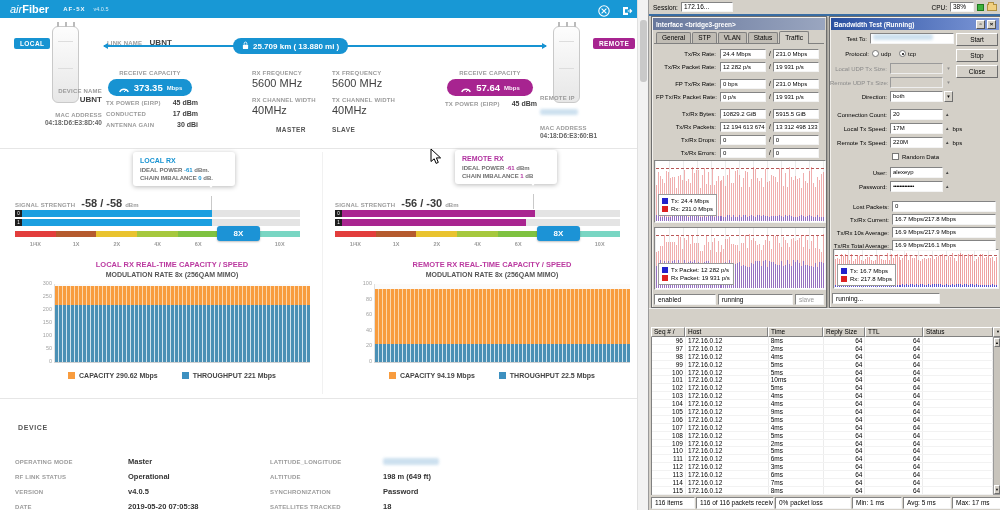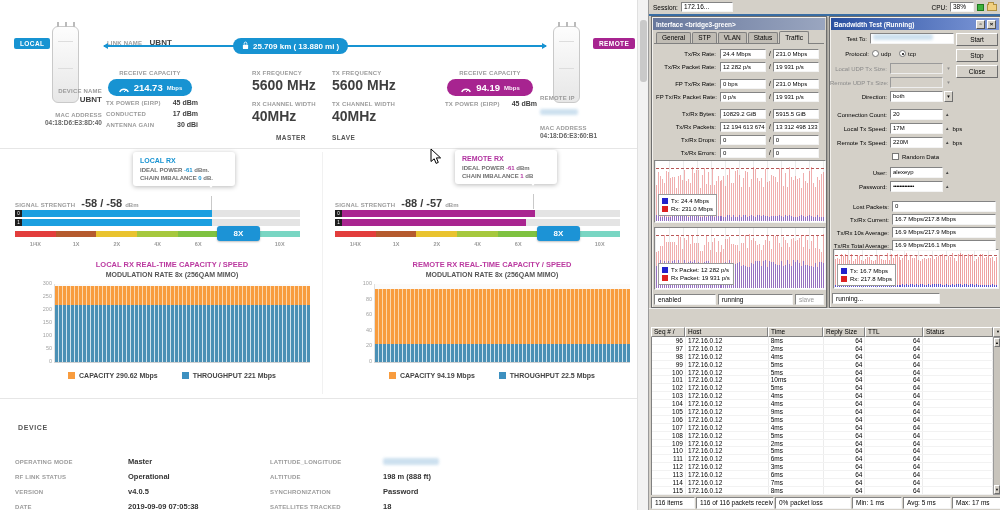--- a/index.html
+++ b/index.html
@@ -14,21 +14,21 @@
   .logo-air{font-size:11px;font-style:italic;font-weight:400}
   .logo-fiber{font-size:11px;font-weight:700}
   .af-model{font-size:6px;font-weight:700;letter-spacing:1px;margin-left:14px;opacity:.95}
   .af-ver{font-size:5.5px;margin-left:8px;opacity:.8}
   .hicon{position:absolute;top:3px;width:12px;height:12px;cursor:pointer}
   .af-scroll{position:absolute;right:0;top:0;width:11px;height:510px;background:#f2f2f2;border-left:1px solid #e0e0e0}
   .af-thumb{position:absolute;left:2px;top:20px;width:7px;height:62px;background:#c9c9c9;border-radius:3px}
 
   .af-lbl{font-size:6px;font-weight:700;color:#9b9b9b;letter-spacing:.2px}
   .af-val{font-size:8px;font-weight:700;color:#3f3f3f}
-  .af-val-lg{font-size:14px;font-weight:700;color:#3f3f3f}
+  .af-val-lg{font-size:11px;font-weight:400;color:#3f3f3f}
   .badge{font-size:6.5px;font-weight:700;color:#fff;border-radius:2px;padding:2px 6px;letter-spacing:.4px}
   .bg-blue{background:#1793d2}.bg-mag{background:#a72490}
   .antenna{position:absolute;width:27px;height:77px;background:linear-gradient(180deg,#fdfdfd,#e7e7e7);border:1px solid #c9c9c9;border-radius:6px}
   .antenna::before{content:"";position:absolute;left:4px;top:-5px;width:2px;height:5px;background:#bbb;box-shadow:8px 0 0 #bbb,16px 0 0 #bbb}
   .antenna::after{content:"";position:absolute;left:5px;top:14px;right:5px;height:26px;border-top:1px solid #ddd;border-bottom:1px solid #ddd}
 
   .link-line{position:absolute;left:104px;top:45px;width:442px;height:2px;background:#1793d2}
   .arrw{position:absolute;top:-2px;width:0;height:0;border:3px solid transparent}
   .arrw.l{left:-4px;border-right:5px solid #1793d2}
   .arrw.r{right:-4px;border-left:5px solid #1793d2}
@@ -146,20 +146,26 @@
 
   #cursor{position:absolute;left:430px;top:148px;z-index:99;pointer-events:none}
 </style>
 </head>
 <body>
 
 <div id="root">
 
   <section class="af">
 
+    <header class="af-header">
+      <span class="logo-air">air</span>
+      <span class="logo-fiber">Fiber</span>
+      <span class="af-model">AF-5X</span>
+      <span class="af-ver">v4.0.5</span>
+    </header>
     <span class="hicon" style="left:598px">
       <svg width="12" height="12" viewBox="0 0 12 12">
           <circle cx="6" cy="6" r="5.2" fill="none" stroke="#fff" stroke-width="1.1"></circle>
           <path d="M3.6 8.4 L8.4 3.6 M3.6 3.6 L8.4 8.4" stroke="#fff" stroke-width="1.1"></path>
         </svg>
     </span>
     <span class="hicon" style="left:621px">
       <svg width="12" height="12" viewBox="0 0 12 12">
           <path d="M2 2 h5 v2.2 h-3 v3.6 h3 V10 H2 Z" fill="#fff"></path>
           <path d="M6.6 6 H10.4 M8.8 4.2 L10.6 6 L8.8 7.8" stroke="#fff" stroke-width="1.1" fill="none"></path>
@@ -184,21 +190,21 @@
           </svg></span>
       <span>25.709 km ( 13.880 mi )</span>
     </div>
 
     <div class="af-lbl abs" style="left:108px;top:70px;width:84px;text-align:center">RECEIVE CAPACITY</div>
     <div class="cap-pill bg-blue" style="left:108px;top:79px;width:84px">
       <span><svg width="12" height="8" viewBox="0 0 14 9">
             <path d="M2 8 A5.5 5.5 0 0 1 12 8" stroke="#fff" stroke-width="1.6" fill="none"></path>
             <path d="M7 8 L10.3 4.6" stroke="#fff" stroke-width="1.1"></path>
           </svg></span>
-      <span class="cap-num">214.73</span>
+      <span class="cap-num">373.35</span>
       <span class="cap-unit">Mbps</span>
     </div>
     <div class="abs" style="left:106px;top:99px;width:92px" id="local-stats">
         <div class="stat-row">
           <span class="af-lbl">TX POWER (EIRP)</span>
           <span class="v">45 dBm</span>
         </div>
         <div class="stat-row">
           <span class="af-lbl">CONDUCTED</span>
           <span class="v">17 dBm</span>
@@ -230,21 +236,21 @@
       <div class="af-val-lg" style="margin-top:1px">40MHz</div>
       <div style="font-size:6.5px;font-weight:700;color:#555;letter-spacing:.4px;margin-top:10px">SLAVE</div>
     </div>
 
     <div class="af-lbl abs" style="left:445px;top:70px;width:90px;text-align:center">RECEIVE CAPACITY</div>
     <div class="cap-pill bg-mag" style="left:447px;top:79px;width:86px">
       <span><svg width="12" height="8" viewBox="0 0 14 9">
             <path d="M2 8 A5.5 5.5 0 0 1 12 8" stroke="#fff" stroke-width="1.6" fill="none"></path>
             <path d="M7 8 L10.3 4.6" stroke="#fff" stroke-width="1.1"></path>
           </svg></span>
-      <span class="cap-num">94.19</span>
+      <span class="cap-num">57.64</span>
       <span class="cap-unit">Mbps</span>
     </div>
     <div class="stat-row abs" style="left:445px;top:100px;width:92px">
       <span class="af-lbl">TX POWER (EIRP)</span>
       <span class="v">45 dBm</span>
     </div>
 
     <div class="antenna" style="left:553px;top:26px"></div>
     <span class="badge bg-mag abs" style="left:593px;top:38px">REMOTE</span>
     <div class="abs" style="left:540px;top:95px">
@@ -299,21 +305,21 @@
       </div>
 
     <div class="tip" style="left:455px;top:150px">
       <div class="tip-title c-mag">REMOTE RX</div>
       <div class="tip-row"><span>IDEAL POWER</span> <span class="c-mag">-61</span> <span>dBm</span></div>
       <div class="tip-row"><span>CHAIN IMBALANCE</span> <span class="c-mag">1</span> <span>dB</span></div>
     </div>
     <div class="stem" style="left:533px;top:194px;height:15px"></div>
     <div class="sig-line" style="left:335px;top:197px">
       <span class="af-lbl">SIGNAL STRENGTH</span>
-      <span class="sig-big">-88 / -57</span>
+      <span class="sig-big">-56 / -30</span>
       <span class="sig-unit">dBm</span>
     </div>
     <div class="sbar" style="left:335px;top:210px" id="sr-bar0">
       <span class="chain-tag">0</span>
         <span class="sfill f-mag" style="width: 70%;"></span>
     </div>
     <div class="sbar" style="left:335px;top:219px" id="sr-bar1">
       <span class="chain-tag">1</span>
         <span class="sfill f-mag" style="width: 67%;"></span>
     </div>
@@ -377,25 +383,25 @@
       </div>
     </div>
 
     <div class="divider-h" style="top:398px"></div>
 
     <div class="dev-head" style="left:18px;top:424px">DEVICE</div>
     <div id="dev-left">
         <div class="dev-row" style="left: 15px; top: 450px; width: 278px;"><span class="dev-lbl" style="width: 113px;">OPERATING MODE</span><span class="dev-val">Master</span></div>
         <div class="dev-row" style="left: 15px; top: 465px; width: 278px;"><span class="dev-lbl" style="width: 113px;">RF LINK STATUS</span><span class="dev-val">Operational</span></div>
         <div class="dev-row" style="left: 15px; top: 480px; width: 278px;"><span class="dev-lbl" style="width: 113px;">VERSION</span><span class="dev-val">v4.0.5</span></div>
-        <div class="dev-row" style="left: 15px; top: 495px; width: 278px;"><span class="dev-lbl" style="width: 113px;">DATE</span><span class="dev-val">2019-09-09 07:05:38</span></div>
+        <div class="dev-row" style="left: 15px; top: 495px; width: 278px;"><span class="dev-lbl" style="width: 113px;">DATE</span><span class="dev-val">2019-05-20 07:05:38</span></div>
       </div>
     <div id="dev-right">
         <div class="dev-row" style="left: 270px; top: 450px; width: 533px;"><span class="dev-lbl" style="width: 113px;">LATITUDE_LONGITUDE</span><span class="dev-val"><span class="redact" style="width: 56px; height: 7px; vertical-align: -1px;"></span></span></div>
-        <div class="dev-row" style="left: 270px; top: 465px; width: 533px;"><span class="dev-lbl" style="width: 113px;">ALTITUDE</span><span class="dev-val">198 m (888 ft)</span></div>
+        <div class="dev-row" style="left: 270px; top: 465px; width: 533px;"><span class="dev-lbl" style="width: 113px;">ALTITUDE</span><span class="dev-val">198 m (649 ft)</span></div>
         <div class="dev-row" style="left: 270px; top: 480px; width: 533px;"><span class="dev-lbl" style="width: 113px;">SYNCHRONIZATION</span><span class="dev-val">Password</span></div>
         <div class="dev-row" style="left: 270px; top: 495px; width: 533px;"><span class="dev-lbl" style="width: 113px;">SATELLITES TRACKED</span><span class="dev-val">18</span></div>
       </div>
 
     <div class="af-scroll">
         <div class="af-thumb"></div>
       </div>
   </section>
 
   <section class="wb">

